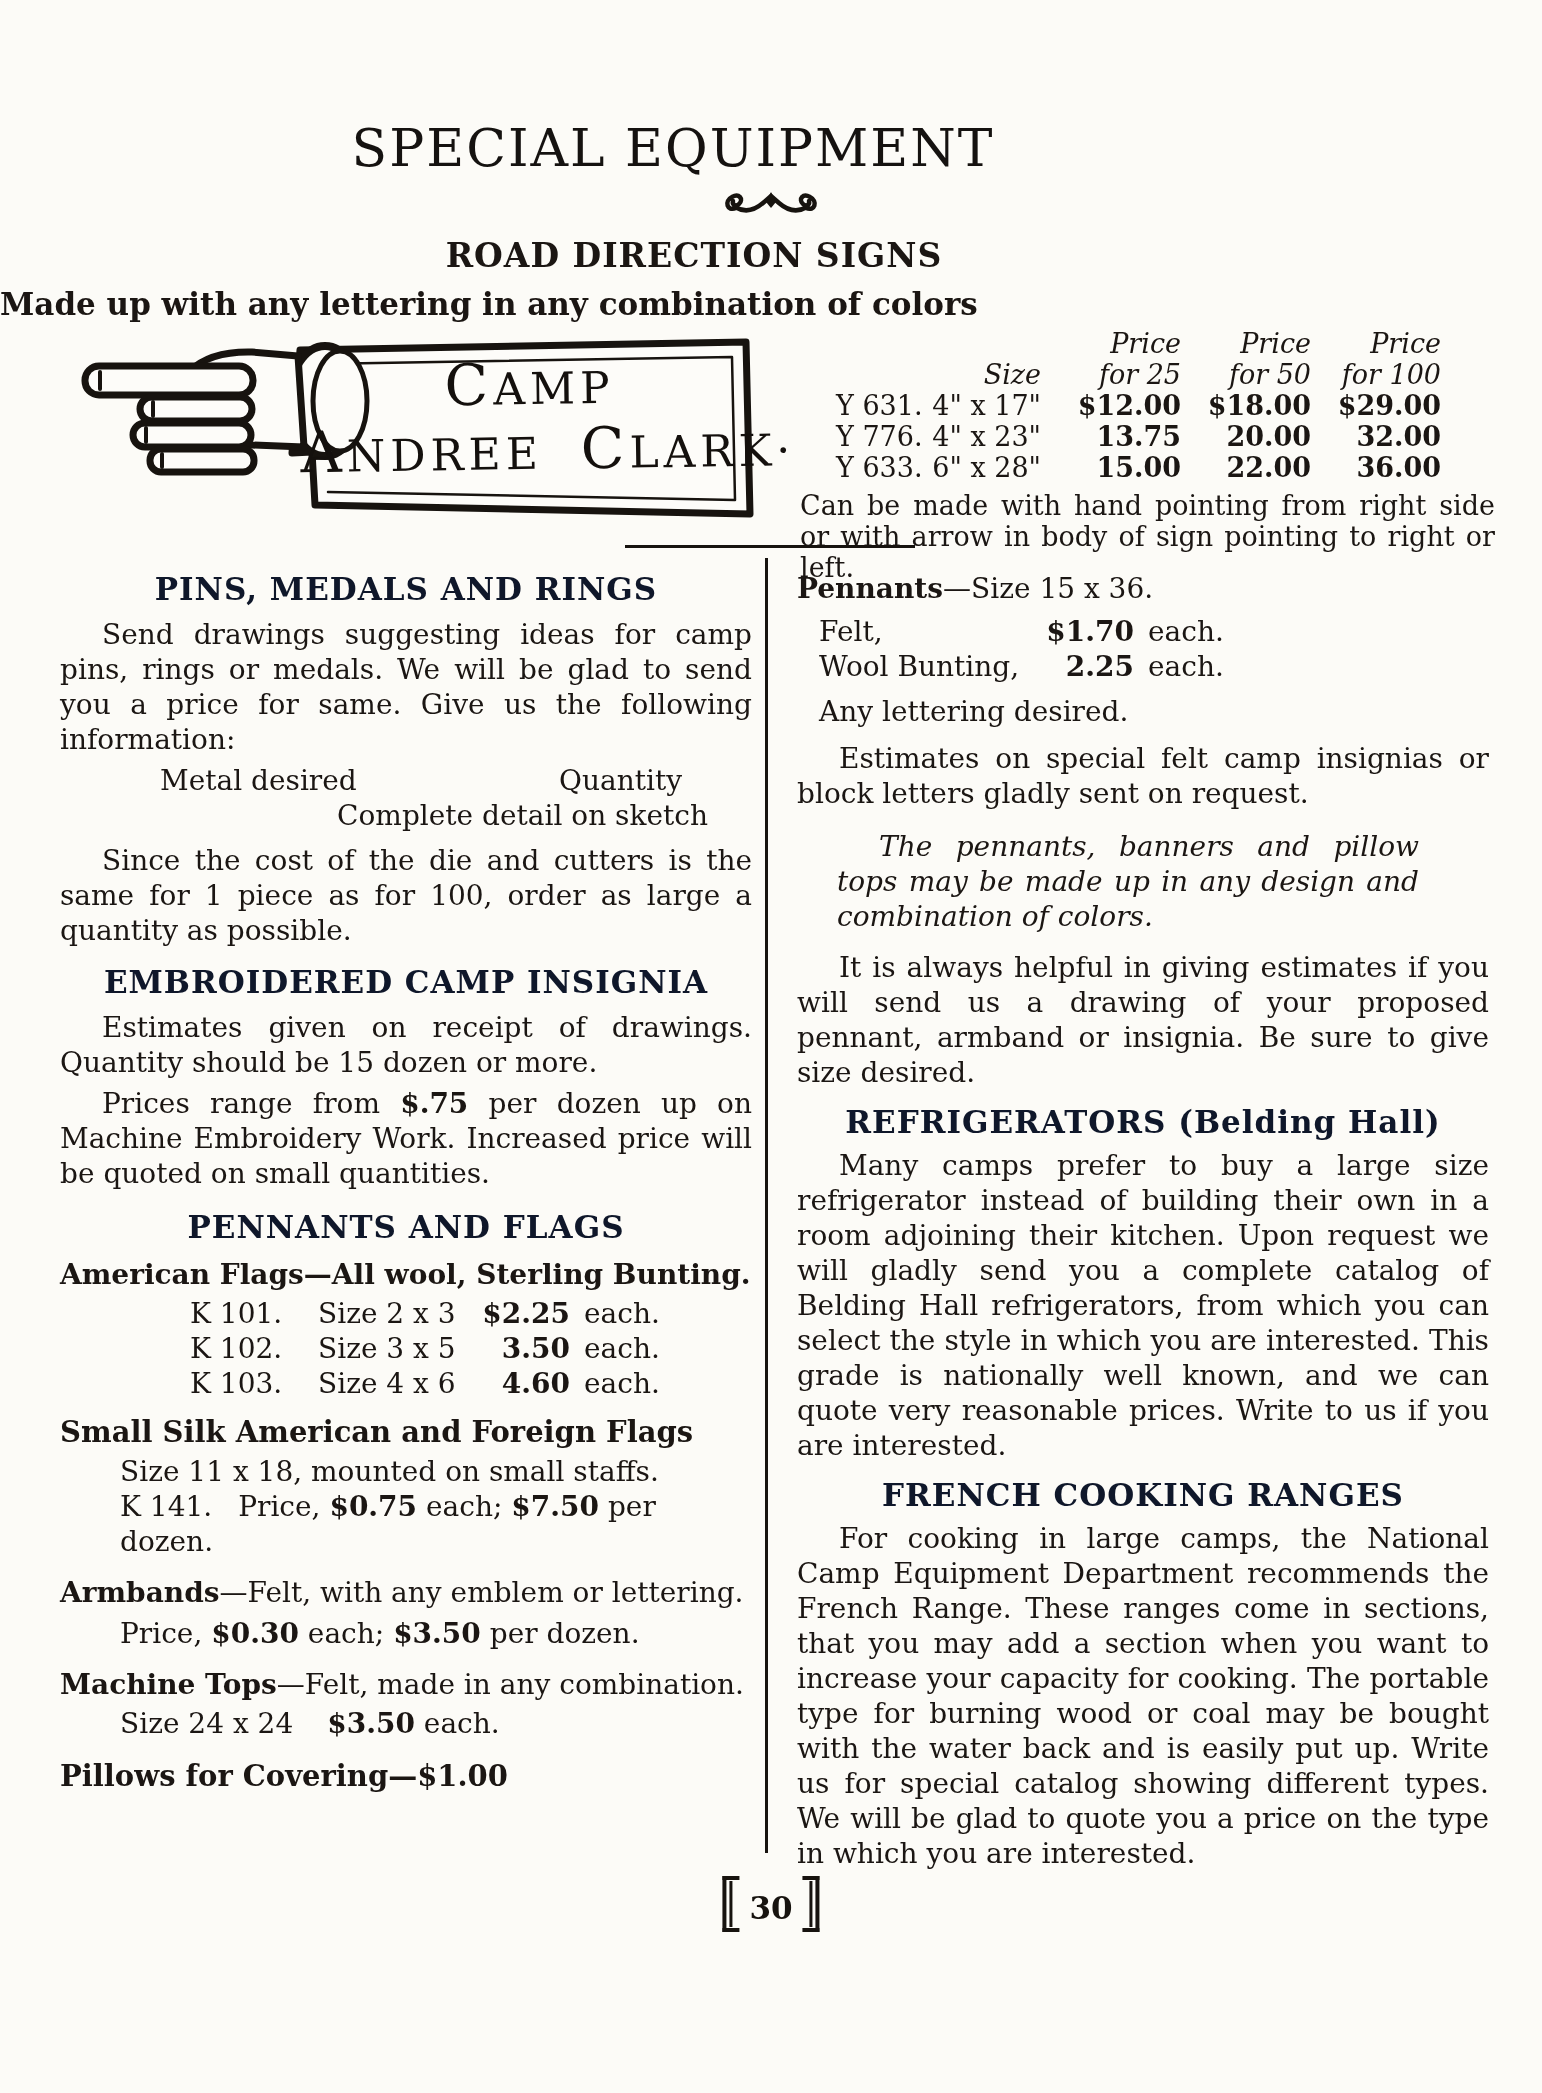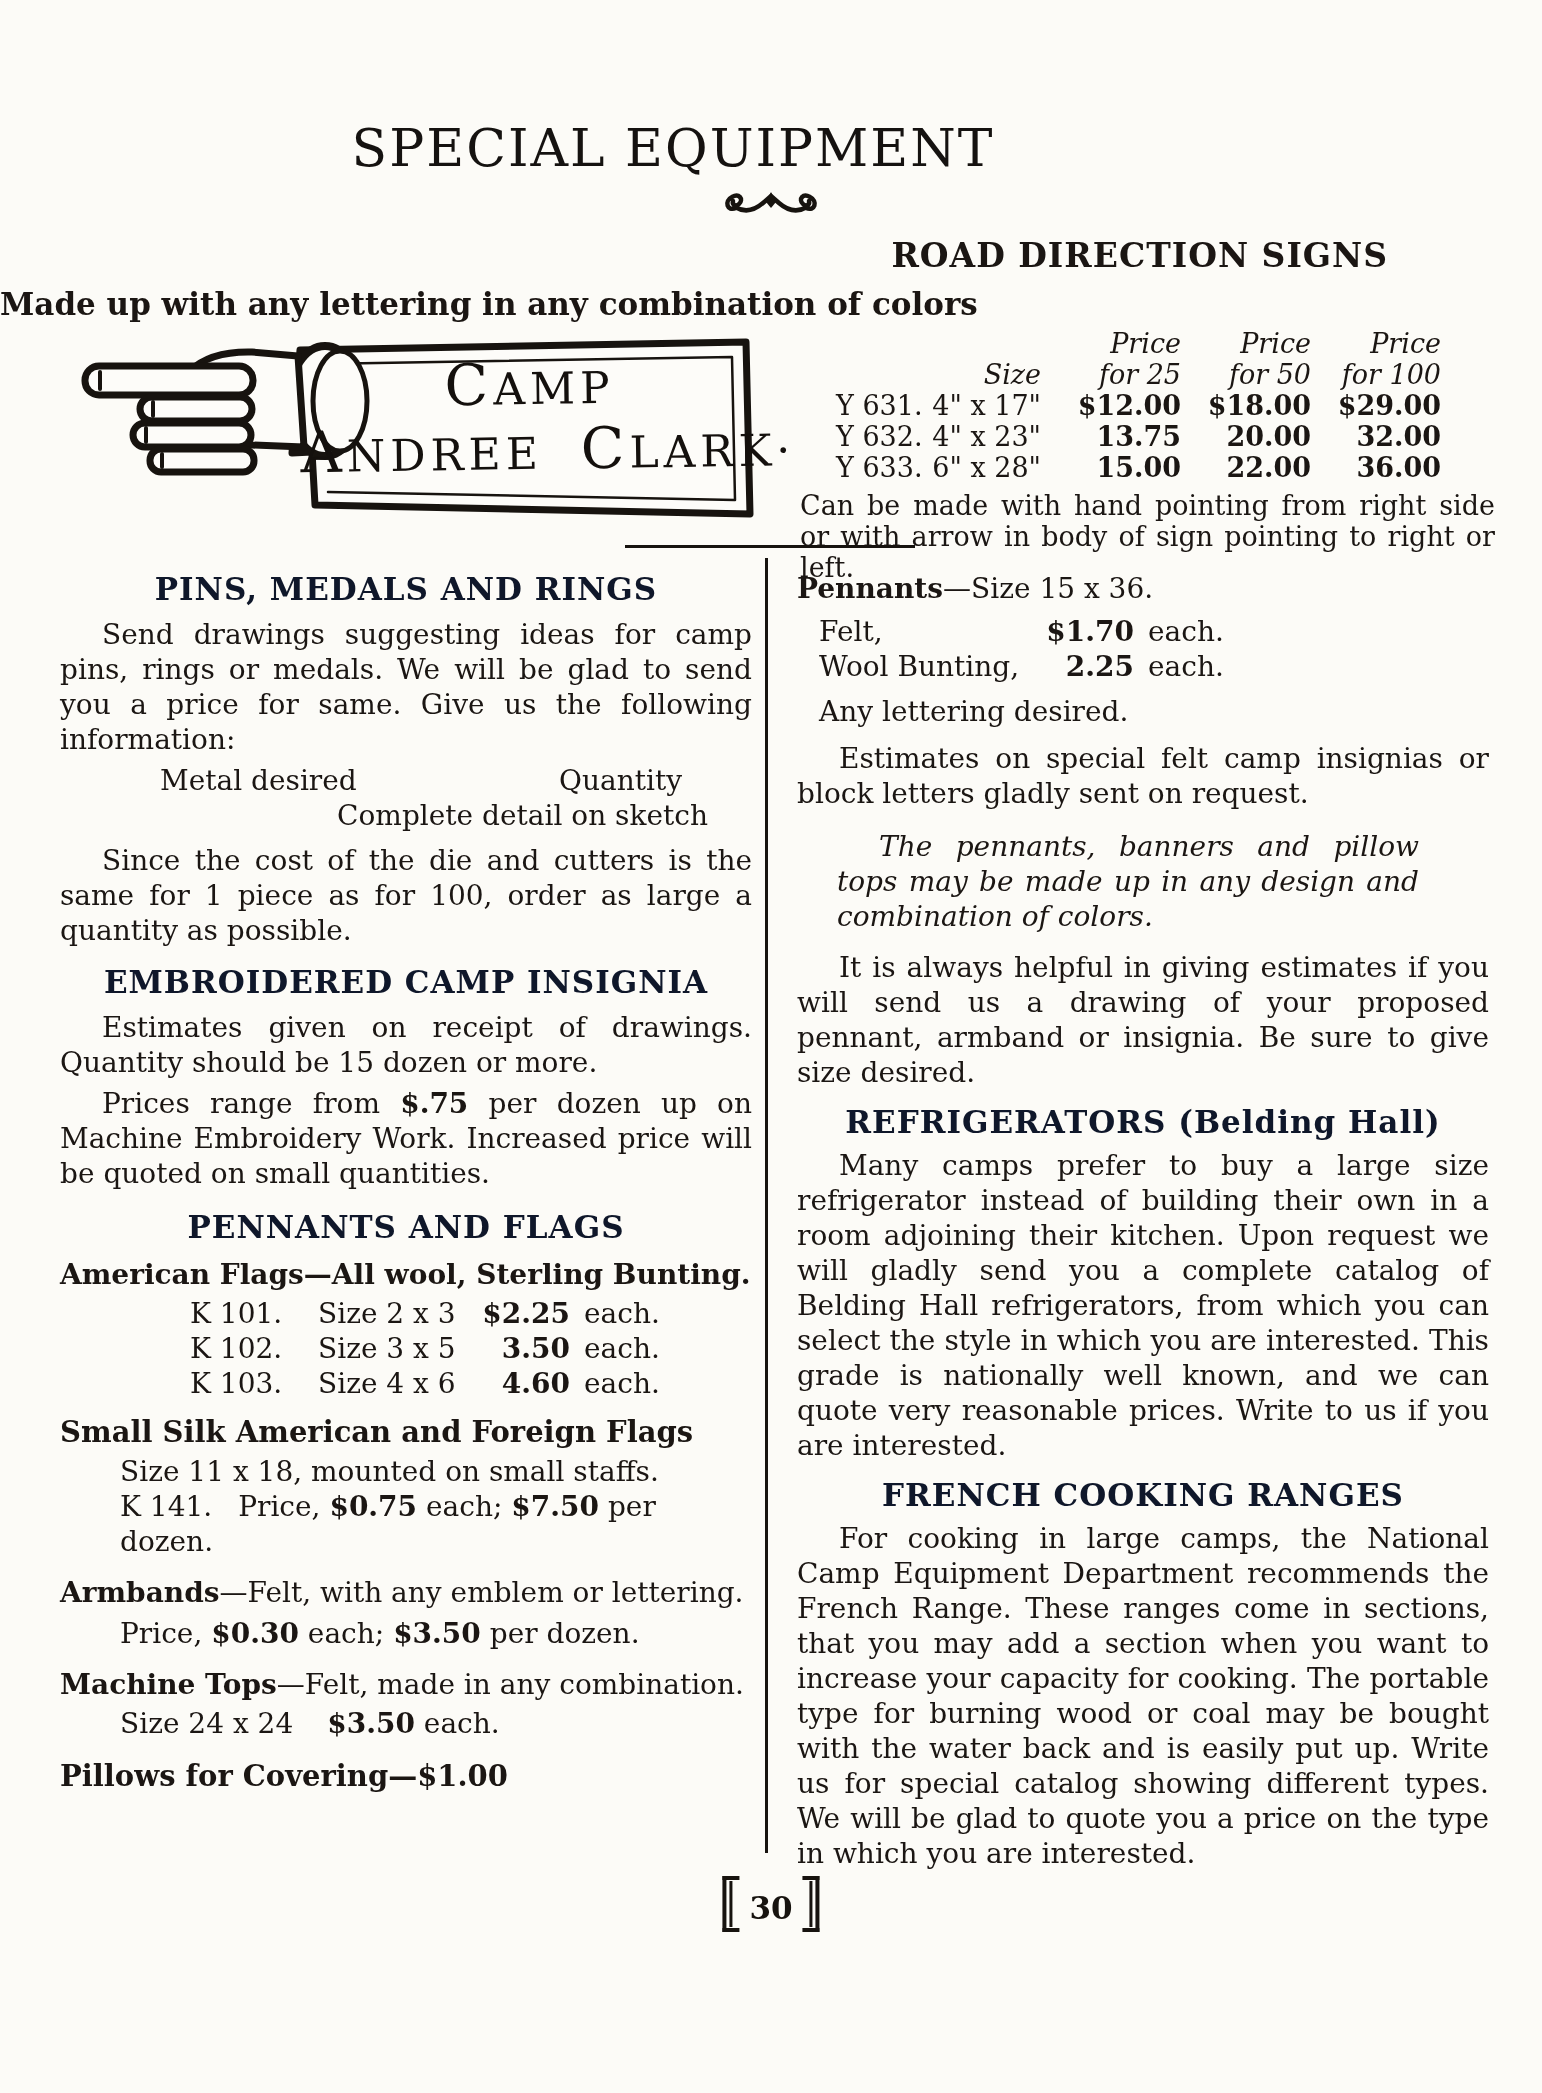--- a/index.html
+++ b/index.html
@@ -14,21 +14,21 @@
   .j{text-align:justify;}
   .ind{text-indent:42px;}
   .ind2{padding-left:60px;}
   b,.b{font-weight:bold;}
 
   .title{
     left:0;top:118px;width:1346px;text-align:center;
     font-size:52px;line-height:60px;letter-spacing:2px;color:#151210;
   }
   .orn{left:723px;top:185px;width:96px;height:36px;}
-  .h-road{left:0;top:238px;width:1388px;text-align:right;font-weight:bold;font-size:33px;letter-spacing:1px;}
+  .h-road{left:0;top:238px;width:1388px;text-align:center;font-weight:bold;font-size:33px;letter-spacing:1px;}
   .h-made{left:0;top:287px;width:1370px;text-align:left;font-weight:bold;font-size:31px;}
 
   .signart{left:70px;top:333px;width:690px;height:200px;}
   .signtext{
     left:300px;top:358px;width:460px;text-align:center;
     transform:rotate(-0.8deg);letter-spacing:5px;color:#14100d;
   }
   .signtext .l1{font-size:44px;line-height:52px;}
   .signtext .l2{font-size:44px;line-height:52px;margin-top:8px;white-space:nowrap;}
   .signtext .ini{font-size:57px;}
@@ -150,21 +150,21 @@
       <span class="c-p">for 100</span>
     </div>
     <div class="row">
       <span class="c-item">Y 631.</span>
       <span class="c-size">4" x 17"</span>
       <span class="c-p b">$12.00</span>
       <span class="c-p b">$18.00</span>
       <span class="c-p b">$29.00</span>
     </div>
     <div class="row">
-      <span class="c-item">Y 632.</span>
+      <span class="c-item">Y 776.</span>
       <span class="c-size">4" x 23"</span>
       <span class="c-p b">13.75</span>
       <span class="c-p b">20.00</span>
       <span class="c-p b">32.00</span>
     </div>
     <div class="row">
       <span class="c-item">Y 633.</span>
       <span class="c-size">6" x 28"</span>
       <span class="c-p b">15.00</span>
       <span class="c-p b">22.00</span>

